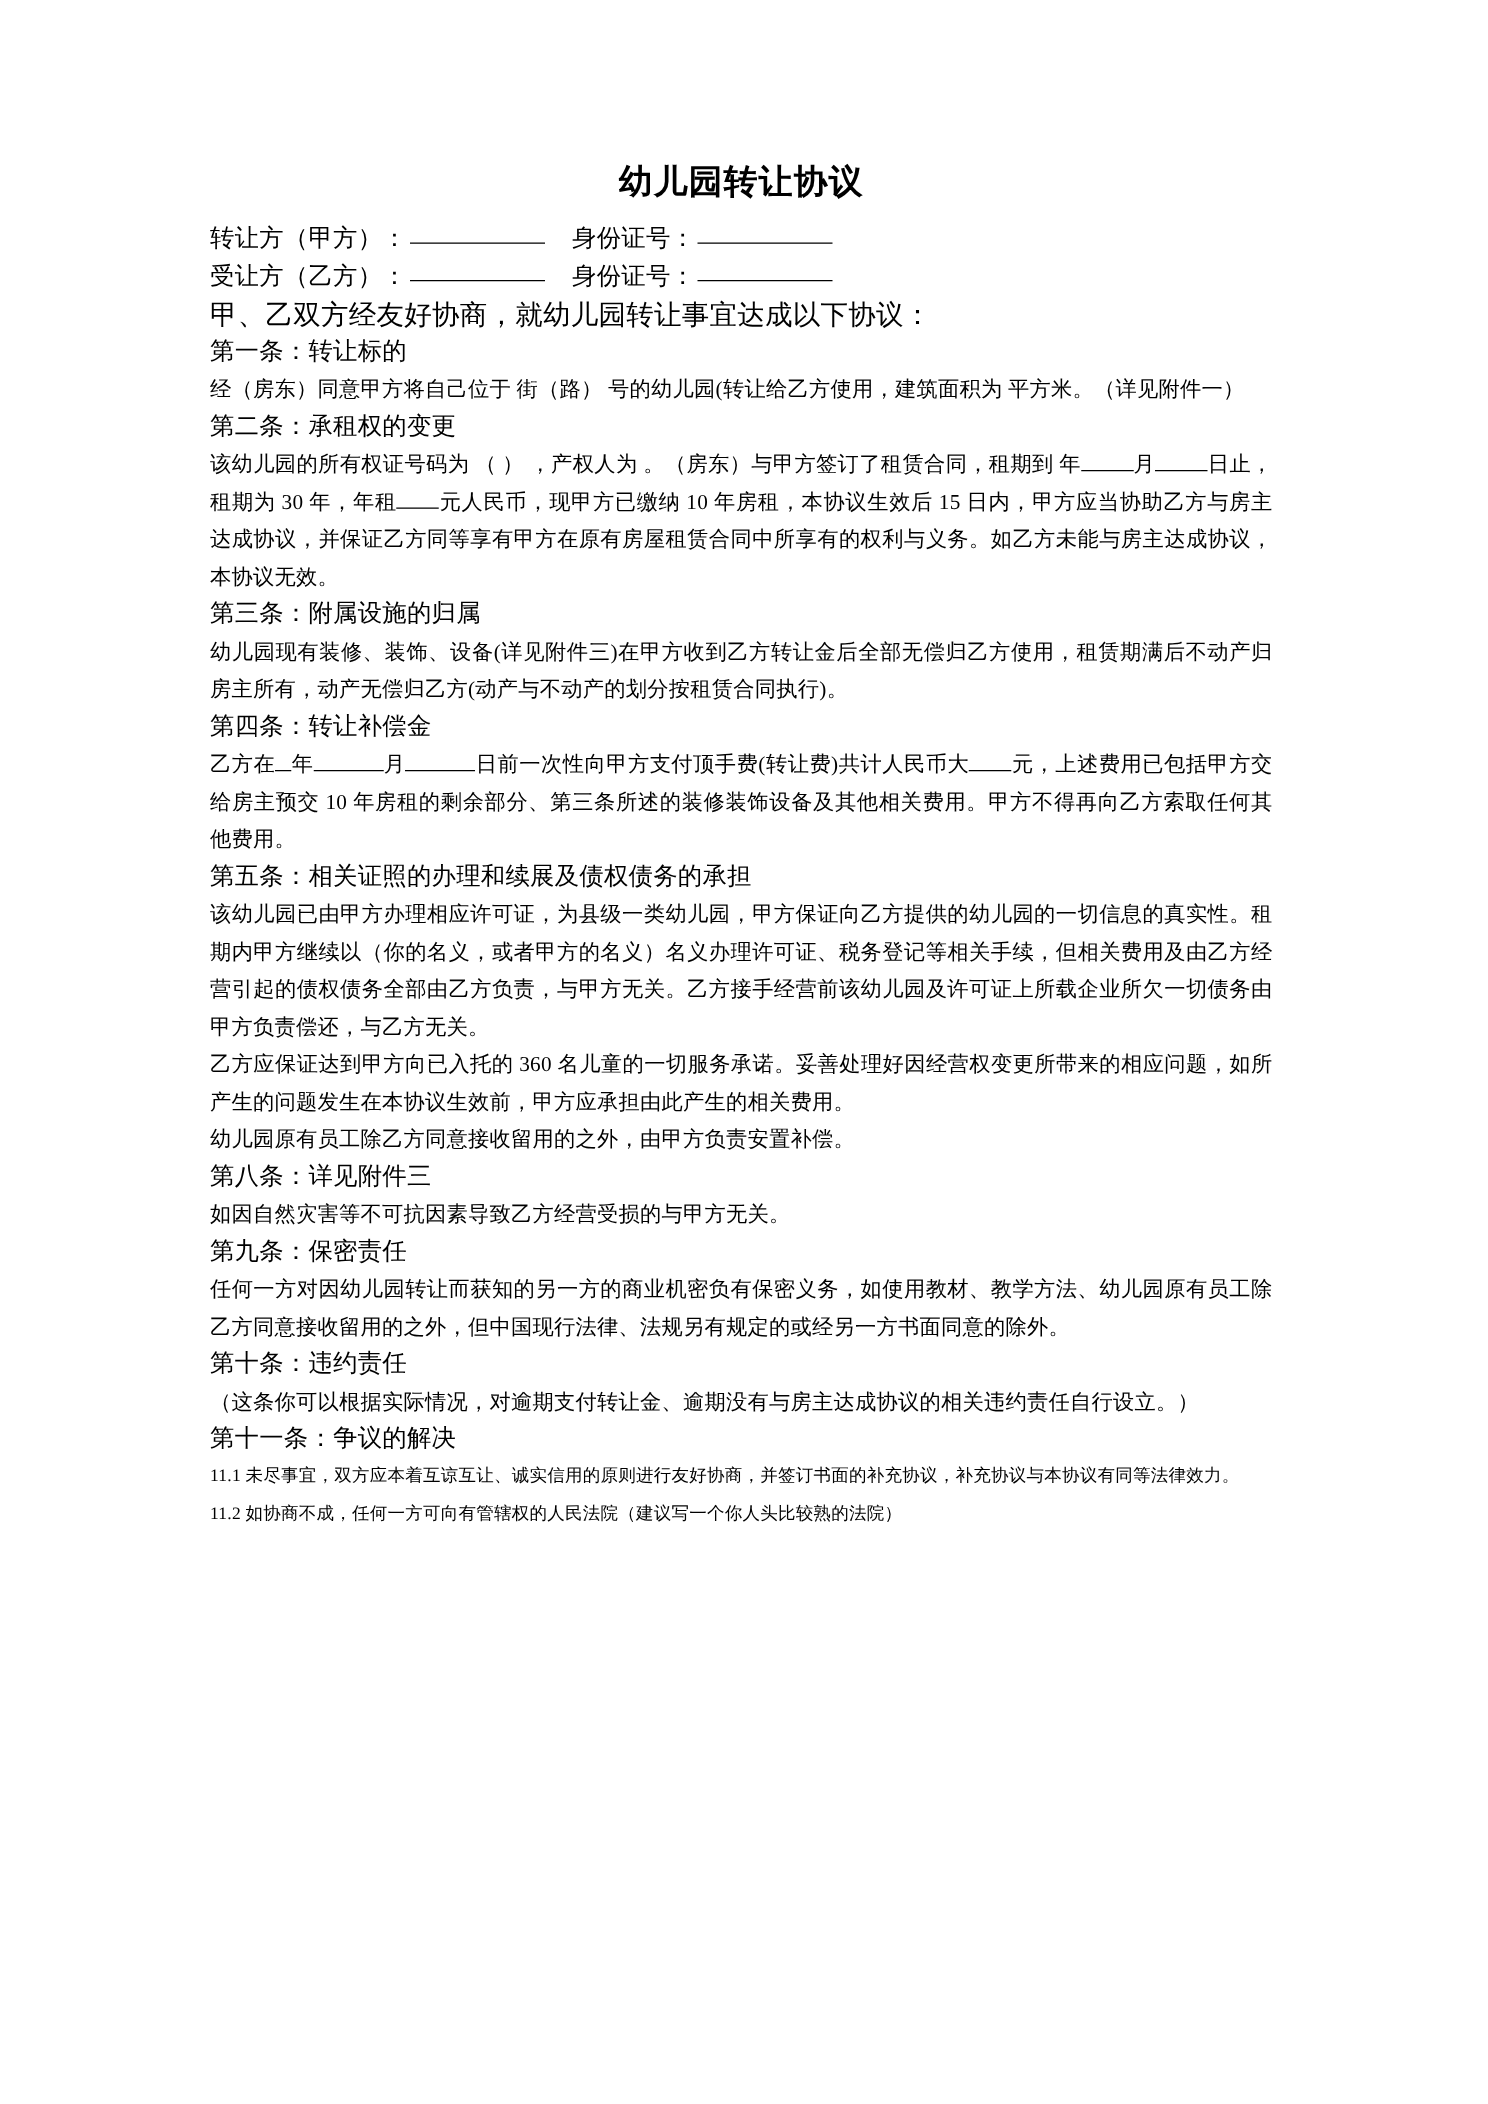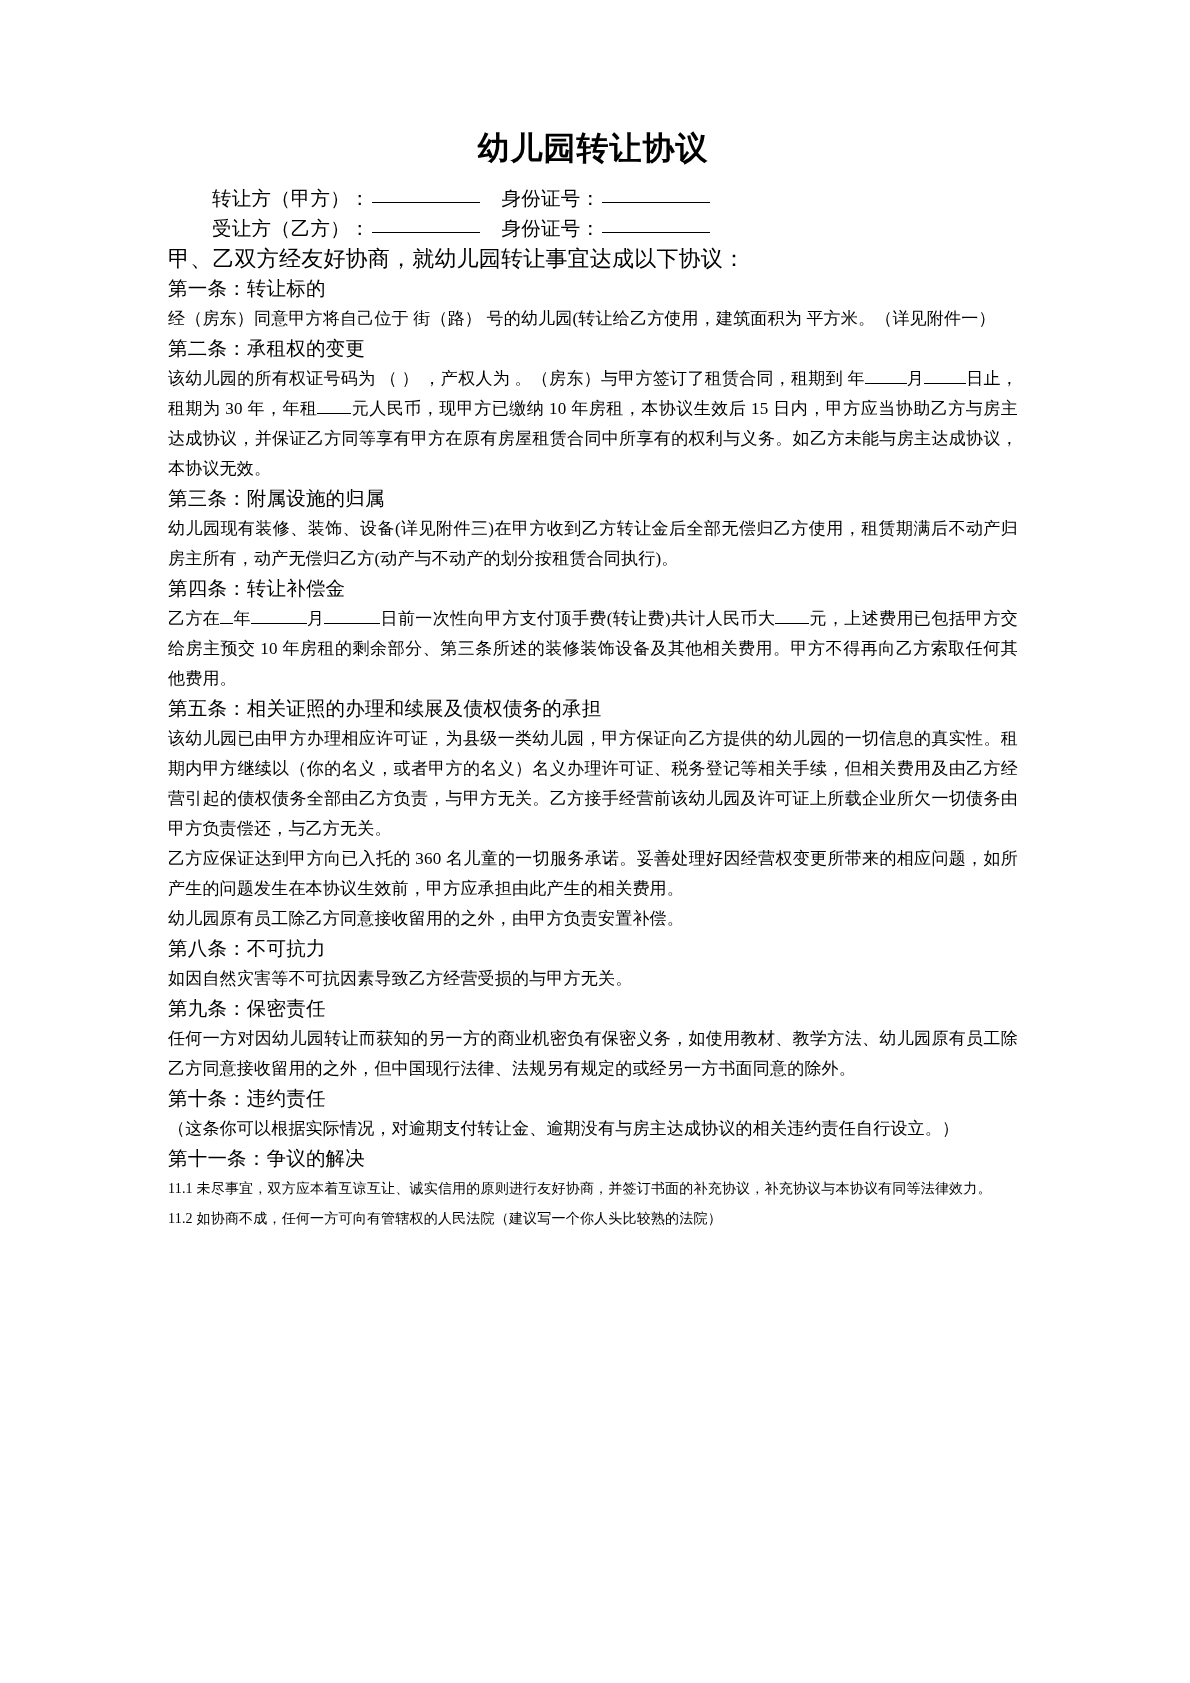--- a/index.html
+++ b/index.html
@@ -19,34 +19,33 @@
     box-sizing: border-box;
     overflow: hidden;
   }
   .content {
     position: absolute;
     left: 168px;
     top: 128px;
     width: 850px;
   }
   .doc-title {
-    font-size: 32px;
+    font-size: 27px;
     font-weight: bold;
     text-align: center;
     letter-spacing: 1px;
     line-height: 1.3;
     margin: 0 0 14px 0;
     font-family: "Liberation Serif", "DejaVu Serif", serif;
   }
   .party-line {
     font-size: 19.5px;
     line-height: 30px;
     white-space: nowrap;
     letter-spacing: 0.2px;
-    margin-left: 44px;
   }
   .blank-sm {
     display: inline-block;
     width: 108px;
     border-bottom: 1px solid #000;
     vertical-align: 2px;
     margin: 0 2px;
   }
   .gap {
     display: inline-block;
@@ -131,21 +130,21 @@
     <div class="clause-head">第四条：转让补偿金</div>
     <div class="clause-body"><span>乙方在</span><u class="fill-tiny"></u><span>年</span><u class="fill-wide"></u><span>月</span><u class="fill-wide"></u><span>日前一次性向甲方支付顶手费(转让费)共计人民币大</span><u class="fill-narrow"></u><span>元，上述费用已包括甲方交给房主预交 10 年房租的剩余部分、第三条所述的装修装饰设备及其他相关费用。甲方不得再向乙方索取任何其他费用。</span></div>
 
     <div class="clause-head">第五条：相关证照的办理和续展及债权债务的承担</div>
     <div class="clause-body">该幼儿园已由甲方办理相应许可证，为县级一类幼儿园，甲方保证向乙方提供的幼儿园的一切信息的真实性。租期内甲方继续以（你的名义，或者甲方的名义）名义办理许可证、税务登记等相关手续，但相关费用及由乙方经营引起的债权债务全部由乙方负责，与甲方无关。乙方接手经营前该幼儿园及许可证上所载企业所欠一切债务由甲方负责偿还，与乙方无关。</div>
 
     <div class="clause-body">乙方应保证达到甲方向已入托的 360 名儿童的一切服务承诺。妥善处理好因经营权变更所带来的相应问题，如所产生的问题发生在本协议生效前，甲方应承担由此产生的相关费用。</div>
 
     <div class="clause-body">幼儿园原有员工除乙方同意接收留用的之外，由甲方负责安置补偿。</div>
 
-    <div class="clause-head">第八条：不可抗力</div>
+    <div class="clause-head">第八条：详见附件三</div>
     <div class="clause-body">如因自然灾害等不可抗因素导致乙方经营受损的与甲方无关。</div>
 
     <div class="clause-head">第九条：保密责任</div>
     <div class="clause-body">任何一方对因幼儿园转让而获知的另一方的商业机密负有保密义务，如使用教材、教学方法、幼儿园原有员工除乙方同意接收留用的之外，但中国现行法律、法规另有规定的或经另一方书面同意的除外。</div>
 
     <div class="clause-head">第十条：违约责任</div>
     <div class="clause-body">（这条你可以根据实际情况，对逾期支付转让金、逾期没有与房主达成协议的相关违约责任自行设立。）</div>
 
     <div class="clause-head">第十一条：争议的解决</div>
 

